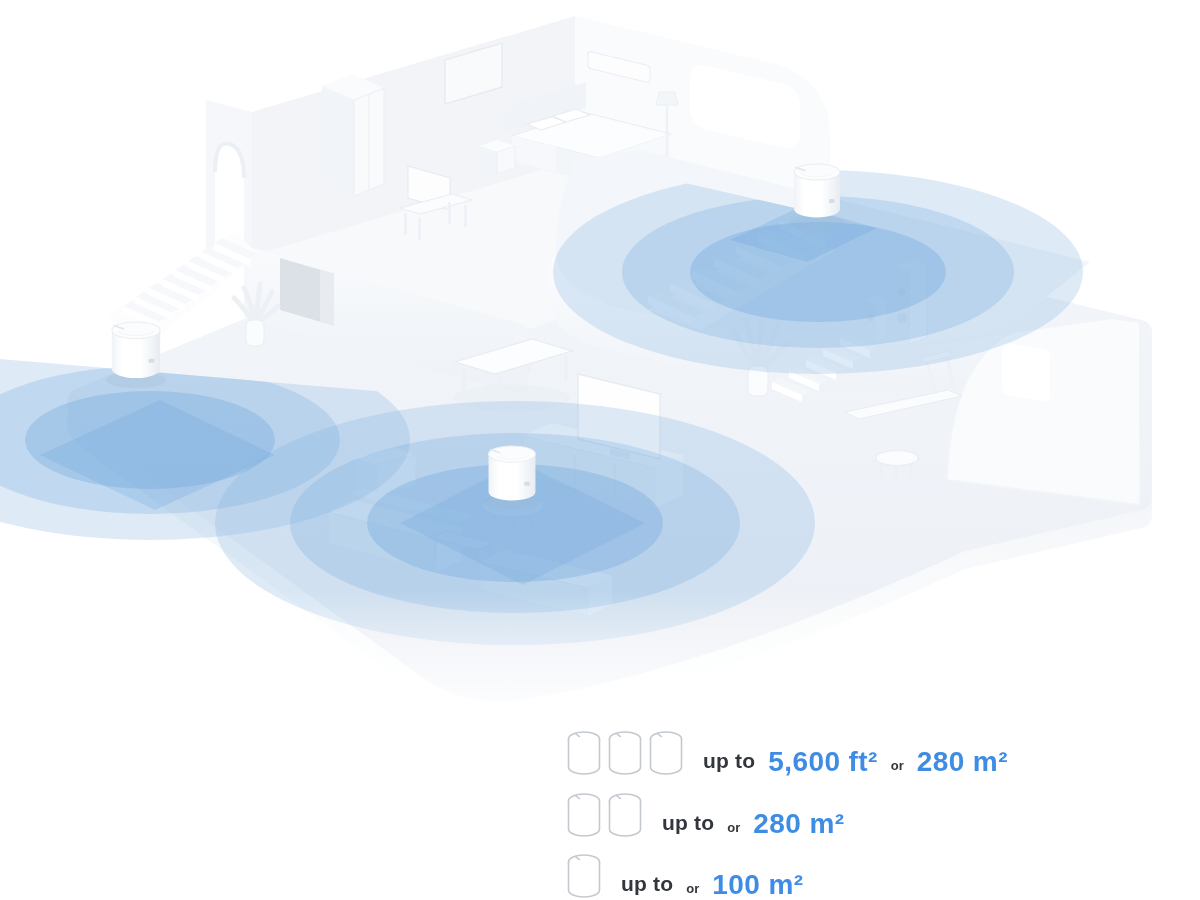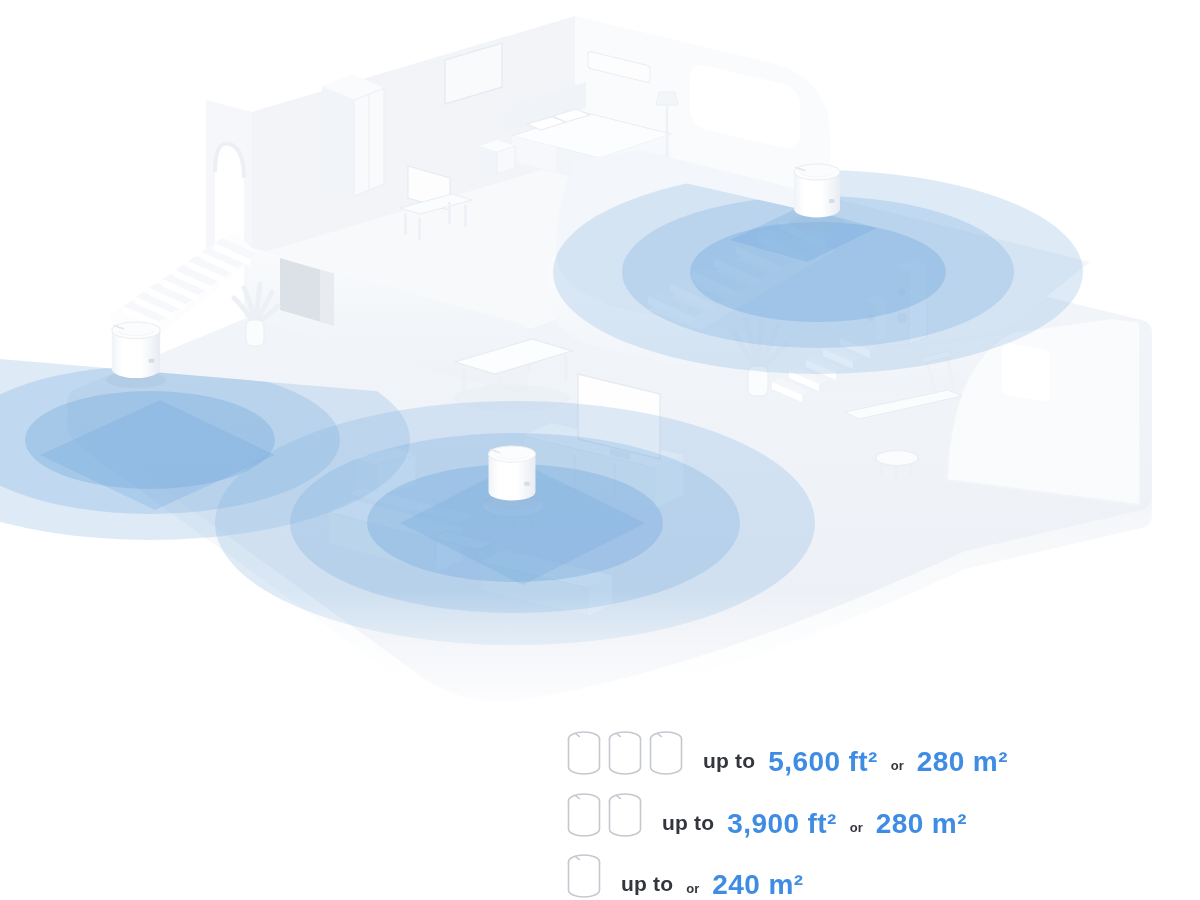--- a/index.html
+++ b/index.html
@@ -369,32 +369,31 @@
             <path d="M2.5 9 V37 a15.5 7 0 0 0 31 0 V9" fill="#fff" stroke="#c4c9cf" stroke-width="1.6" stroke-linecap="round"></path>
             <path d="M9 3.2 L13.5 6.6" stroke="#c4c9cf" stroke-width="1.4" stroke-linecap="round"></path>
           </svg>
       <svg width="36" height="46" viewBox="0 0 36 46">
             <ellipse cx="18" cy="9" rx="15.5" ry="7" fill="#fff" stroke="#c4c9cf" stroke-width="1.6"></ellipse>
             <path d="M2.5 9 V37 a15.5 7 0 0 0 31 0 V9" fill="#fff" stroke="#c4c9cf" stroke-width="1.6" stroke-linecap="round"></path>
             <path d="M9 3.2 L13.5 6.6" stroke="#c4c9cf" stroke-width="1.4" stroke-linecap="round"></path>
           </svg>
     </div>
     <span class="prefix">up to</span>
-    <span class="imperial">3,900 ft²</span>
     <span class="conj">or</span>
     <span class="metric">280 m²</span>
   </div>
 
   <div class="legend-row row-3">
     <div class="unit-icons">
       <svg width="36" height="46" viewBox="0 0 36 46">
             <ellipse cx="18" cy="9" rx="15.5" ry="7" fill="#fff" stroke="#c4c9cf" stroke-width="1.6"></ellipse>
             <path d="M2.5 9 V37 a15.5 7 0 0 0 31 0 V9" fill="#fff" stroke="#c4c9cf" stroke-width="1.6" stroke-linecap="round"></path>
             <path d="M9 3.2 L13.5 6.6" stroke="#c4c9cf" stroke-width="1.4" stroke-linecap="round"></path>
           </svg>
     </div>
     <span class="prefix">up to</span>
     <span class="conj">or</span>
-    <span class="metric">240 m²</span>
+    <span class="metric">100 m²</span>
   </div>
 
 </div>
 </div>
 
 </body></html>

